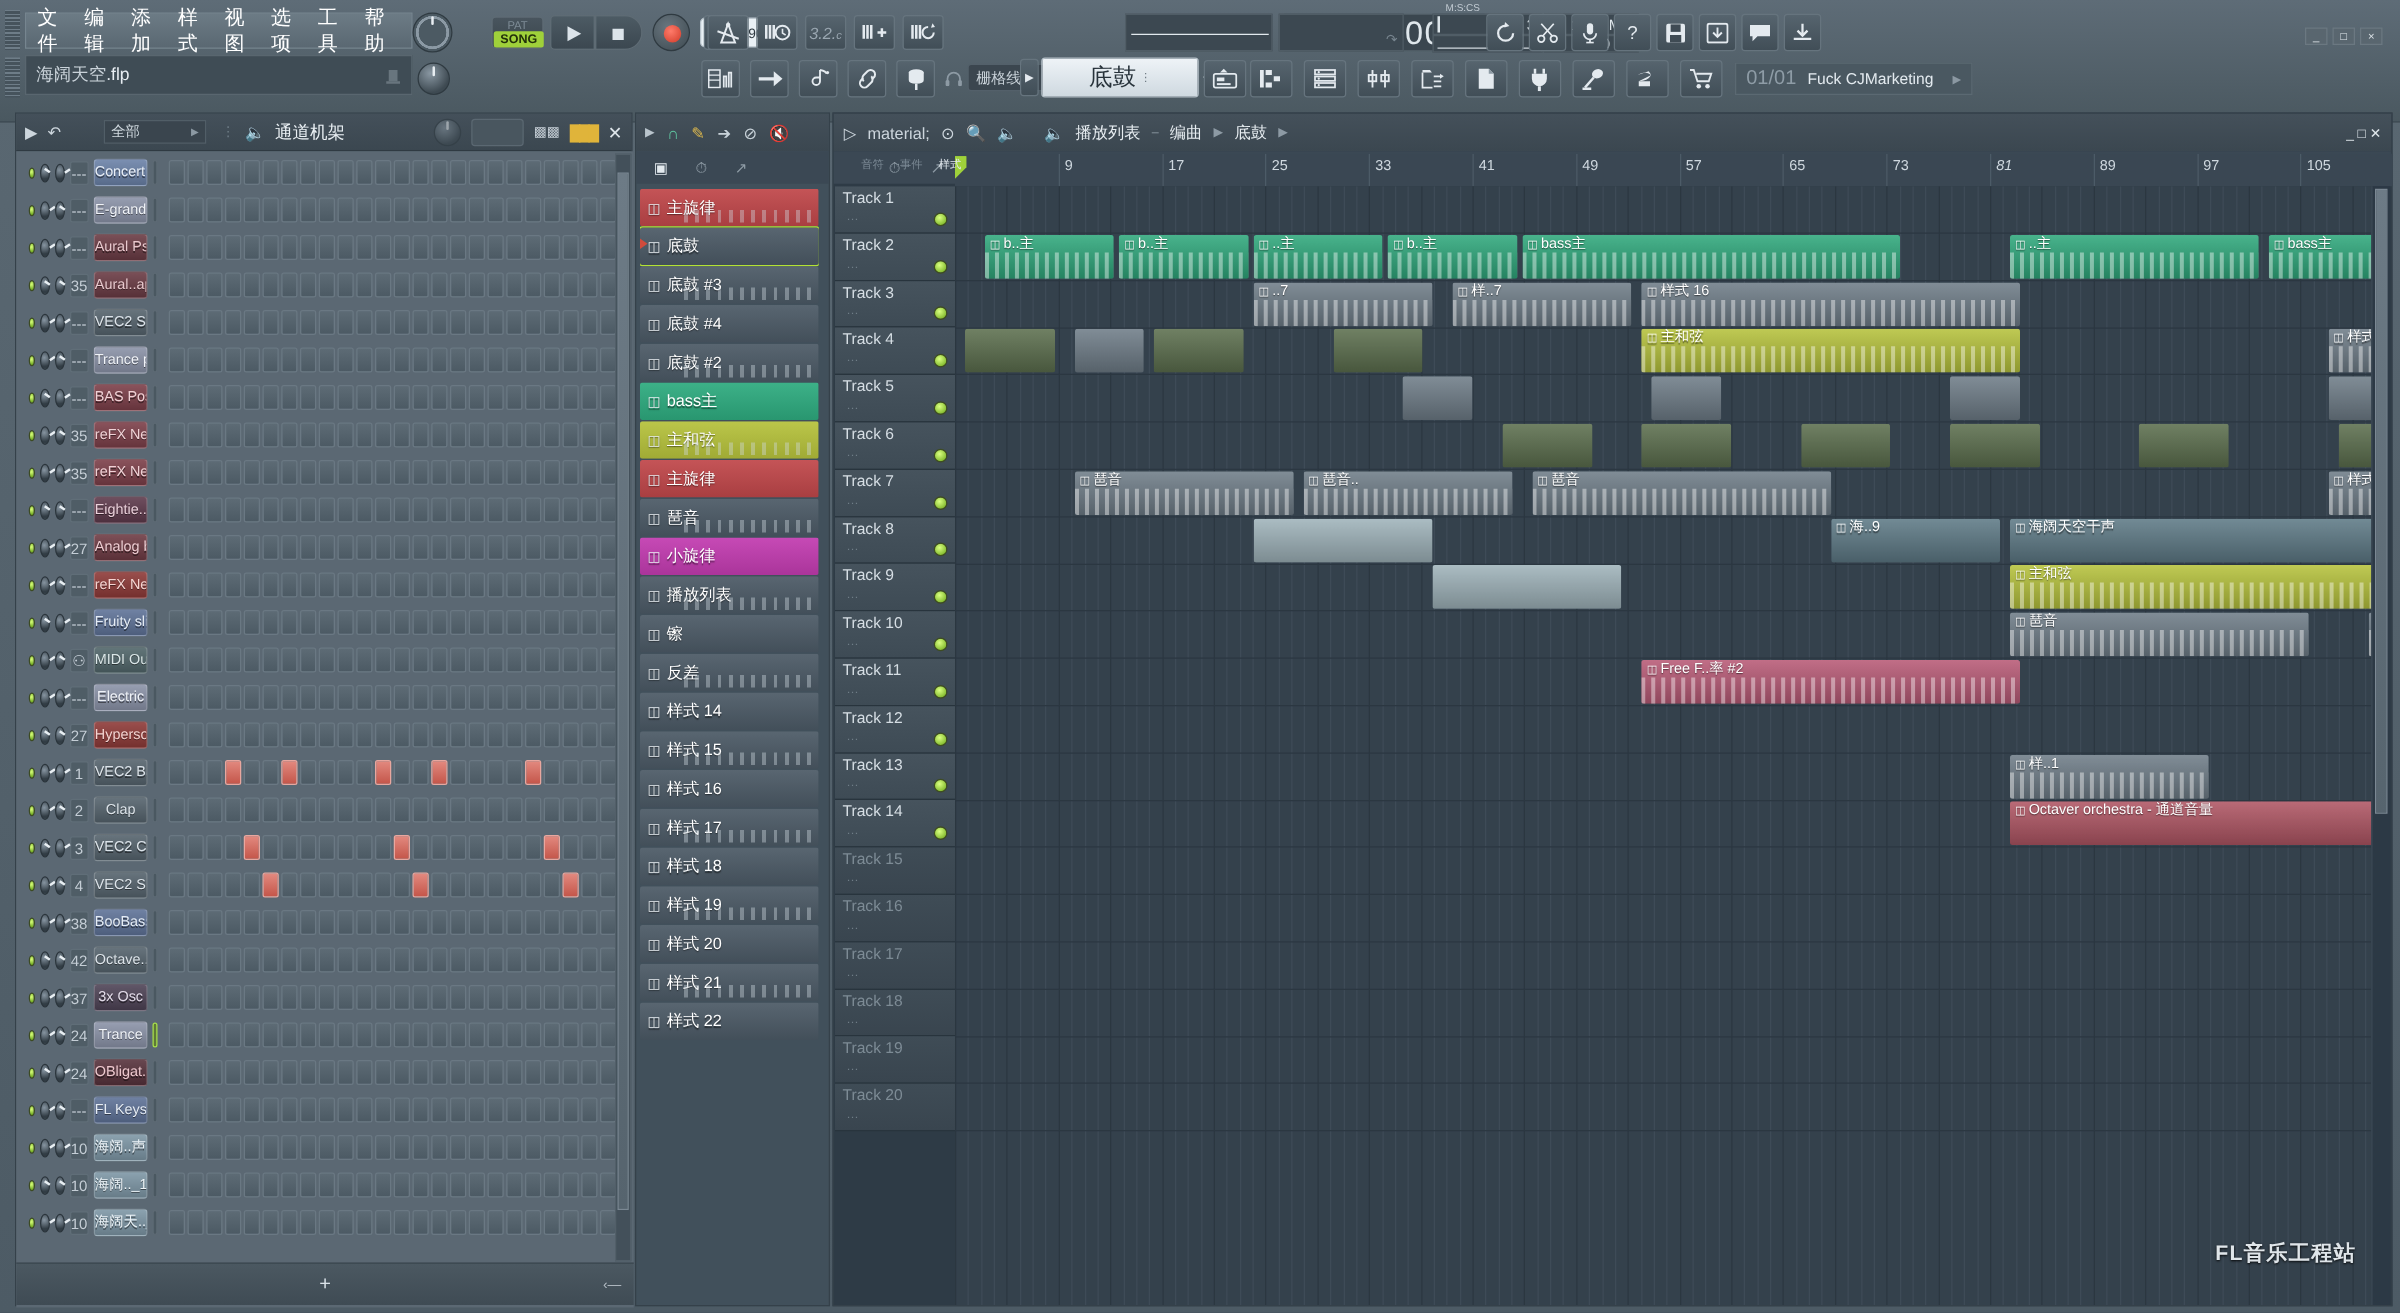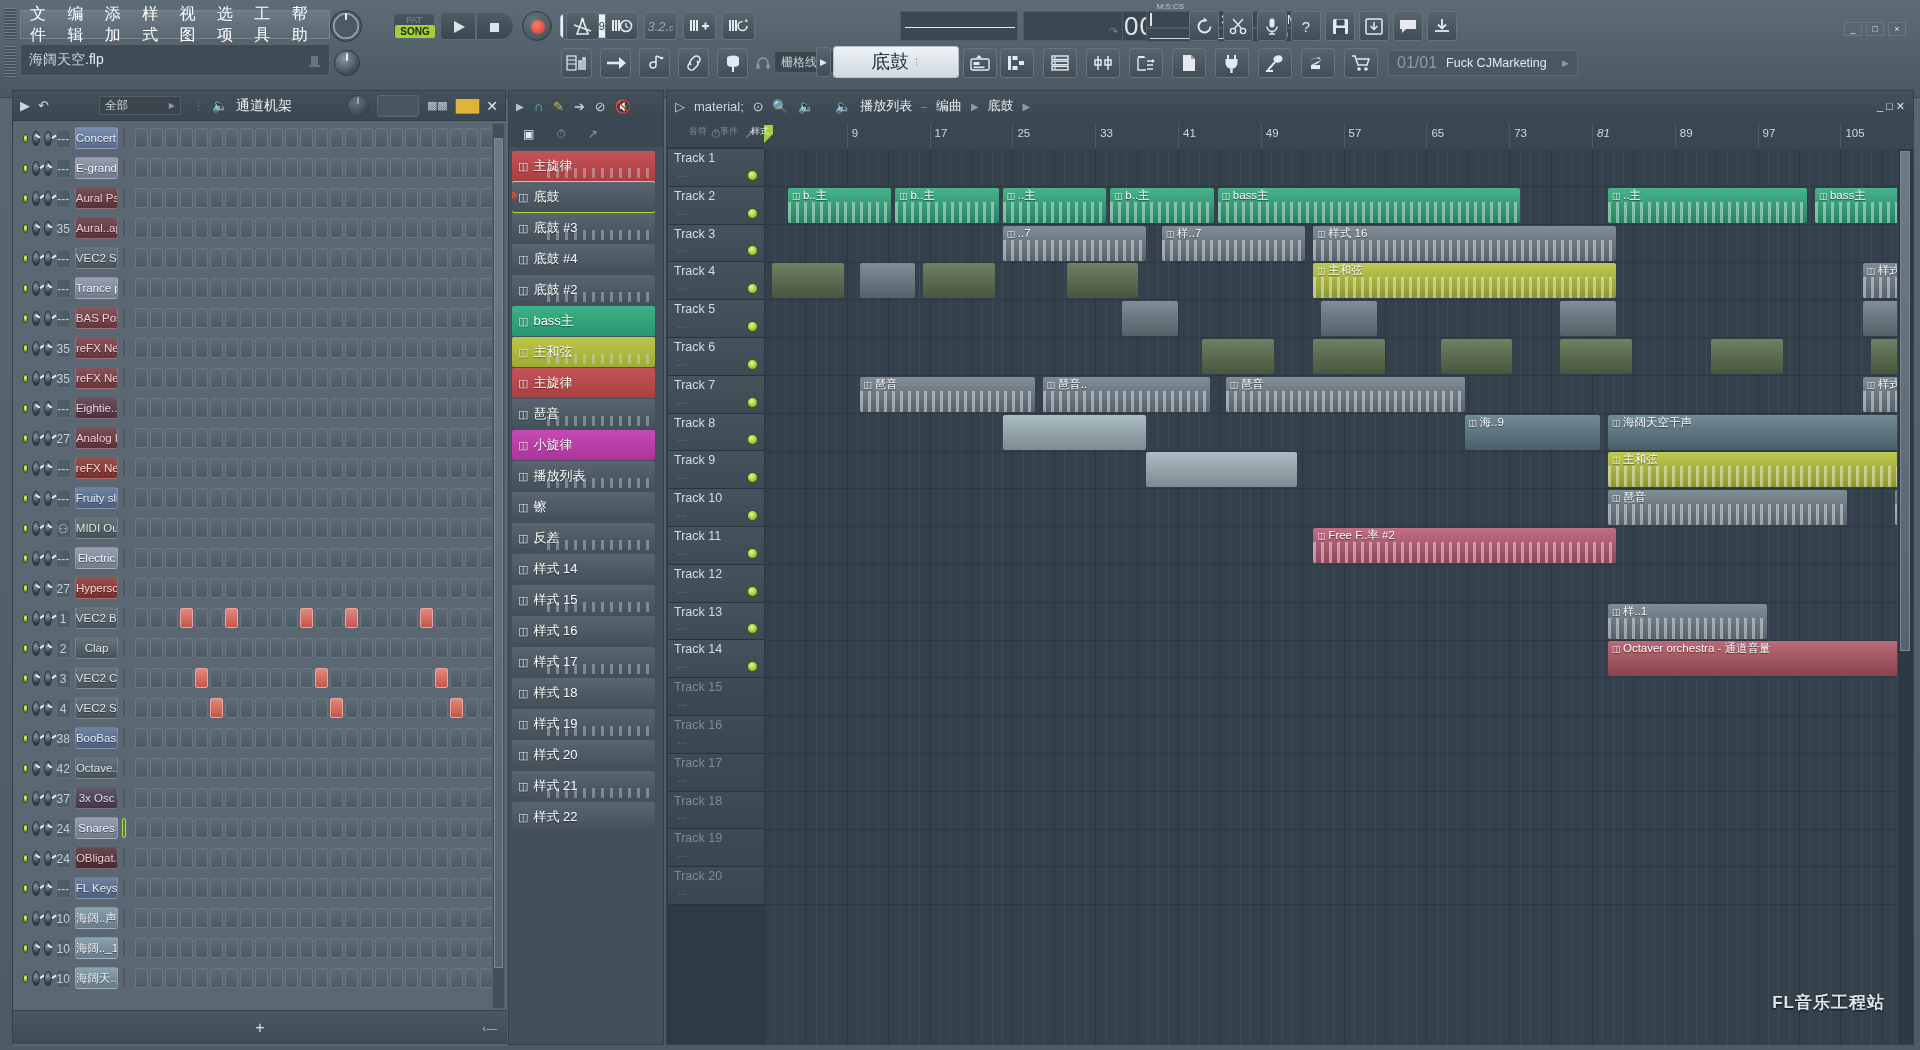--- a/index.html
+++ b/index.html
@@ -507,21 +507,21 @@
       <span class="num">01/01</span>
       <span class="txt">Fuck CJMarketing</span>
       <span class="ar">▶</span>
     </div>
   </div>
 
   <div id="rack">
     <div class="titlebar">
       <span class="ic">▶</span>
       <span class="ic">↶</span>
-      <div class="allcombo" style="margin-left:42px;gap:39px;">
+      <div class="allcombo" style="margin-left:26px;gap:39px;">
         <span>全部</span>
         <span style="margin-left:auto;font-size:8px;color:#8c99a3;">▶</span>
       </div>
       <span style="color:#6e7c86;font-size:11px;margin-left:4px;">⋮</span>
       <span class="ic">🔈</span>
       <span class="ttl">通道机架</span>
       <div class="knob" style="width:22px;height:22px;margin-left:auto;opacity:.55;"></div>
       <div style="width:42px;height:22px;background:#49565f;border:1px solid #5b6872;border-radius:3px;"></div>
       <span style="color:#c3ccd4;font-size:11px;">▩▩</span>
       <span style="color:#e0b43a;font-size:12px;letter-spacing:-1px;">███</span>
@@ -1309,21 +1309,21 @@
               <div class="stp"></div>
               <div class="stp"></div>
               <div class="stp"></div>
             </div>
           </div>
           <div class="chanrow">
             <div class="led"></div>
             <div class="miniknob r"></div>
             <div class="miniknob l"></div>
             <div class="numbox">24</div>
-            <div class="chname" style="background:linear-gradient(rgba(255,255,255,.10),rgba(0,0,0,.18)),#8b93a8;color:#f0f3f8">Snares</div>
+            <div class="chname" style="background:linear-gradient(rgba(255,255,255,.10),rgba(0,0,0,.18)),#8b93a8;color:#f0f3f8">Trance</div>
             <div class="grpbar lit"></div>
             <div class="steps">
               <div class="stp"></div>
               <div class="stp"></div>
               <div class="stp"></div>
               <div class="stp"></div>
               <div class="stp"></div>
               <div class="stp"></div>
               <div class="stp"></div>
               <div class="stp"></div>

